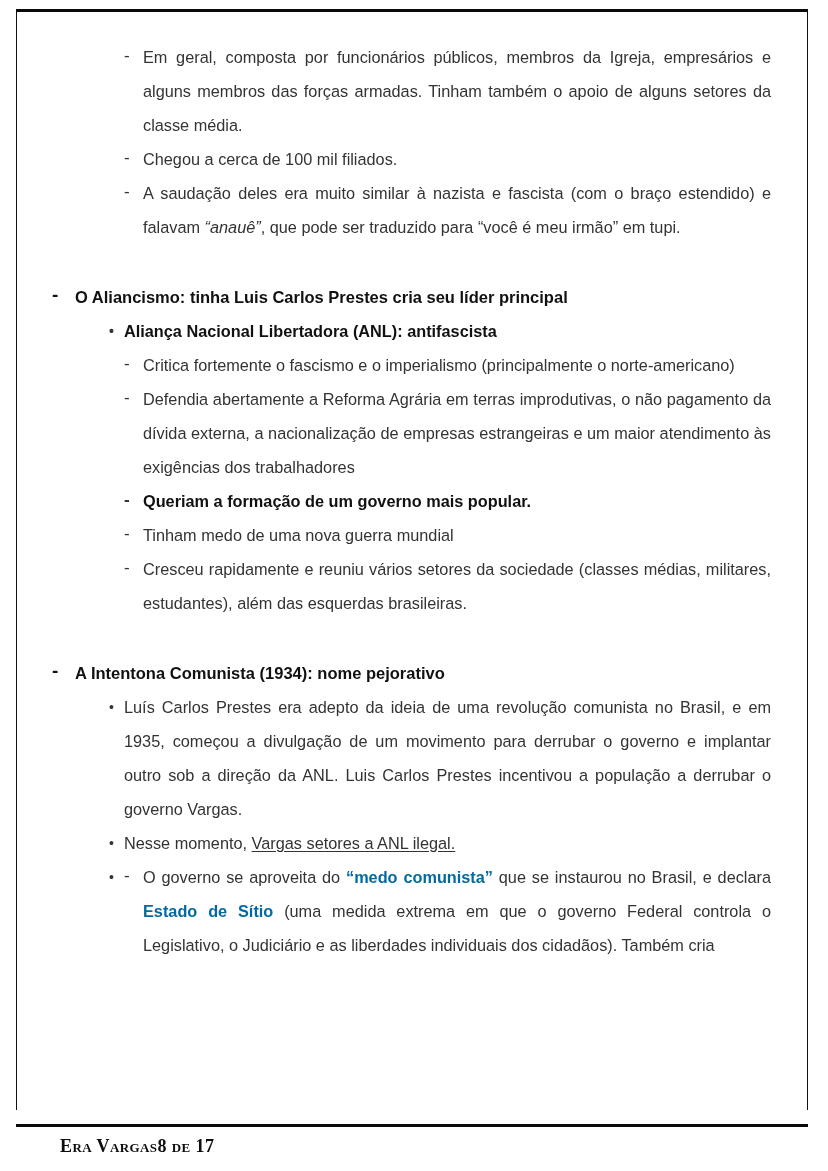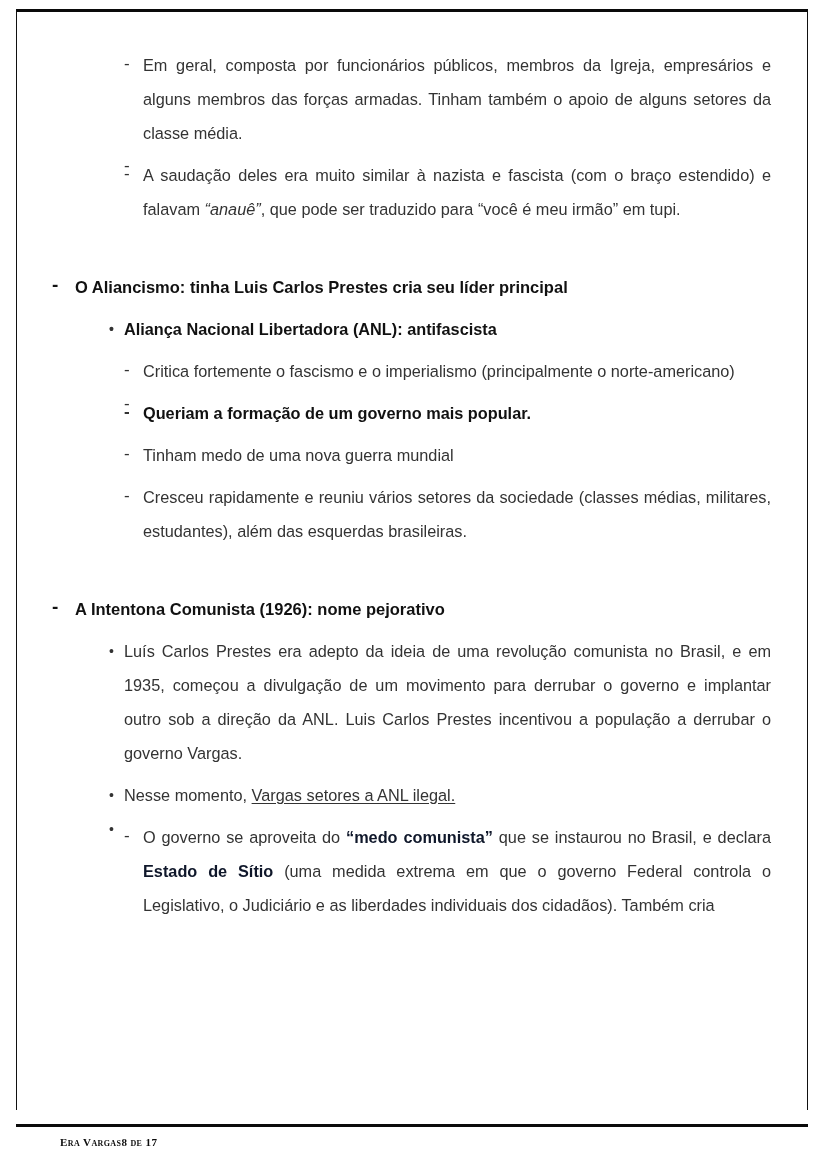--- a/index.html
+++ b/index.html
@@ -105,23 +105,23 @@
     font-size: 17px;
     line-height: 31px;
   }
   .lvl3.bold {
     font-weight: bold;
     color: #111111;
     text-align: left;
   }
 
   
-  .row > .txt { display: block; margin-top: 8px; }
-
-  b, strong { color: #0f172a; font-weight: bold; }
+  .row > .txt { display: block; }
+
+  b, strong { color: #0369a1; font-weight: bold; }
   i, em { font-style: italic; }
   u { text-decoration: underline; text-underline-offset: 2px; }
 
   .gap-lg { height: 36px; }
 
   
   #footer {
     position: absolute;
     left: 16px;
     top: 1124px;
@@ -135,21 +135,21 @@
   }
   #footer-row {
     display: flex;
     align-items: baseline;
     padding: 9px 44px 0 44px;
     box-sizing: border-box;
   }
   .foot {
     font-family: "Liberation Serif", serif;
     font-weight: bold;
-    font-size: 11px;
+    font-size: 18px;
     font-variant: small-caps;
     letter-spacing: 0.4px;
     color: #0d0d0d;
     white-space: nowrap;
   }
   #foot-left  { flex: 0 0 auto; }
   #foot-mid   { flex: 1 1 auto; text-align: center; margin-left: 22px; }
   #foot-right { flex: 0 0 auto; }
 </style>
 </head>
@@ -159,20 +159,21 @@
 
 <div id="content">
 
   <div class="row lvl3">
     <span class="marker">-</span>
     <span class="txt">Em geral, composta por funcionários públicos, membros da Igreja, empresários e alguns membros das forças armadas. Tinham também o apoio de alguns setores da classe média.</span>
   </div>
 
   <div class="row lvl3">
     <span class="marker">-</span>
+    <span class="txt">Chegou a cerca de 100 mil filiados.</span>
   </div>
 
   <div class="row lvl3">
     <span class="marker">-</span>
     <span class="txt">A saudação deles era muito similar à nazista e fascista (com o braço estendido) e falavam <i>“anauê”</i>, que pode ser traduzido para “você é meu irmão” em tupi.</span>
   </div>
 
   <div class="gap-lg"></div>
 
   <div class="row lvl1">
@@ -185,20 +186,21 @@
     <span class="txt">Aliança Nacional Libertadora (ANL): antifascista</span>
   </div>
 
   <div class="row lvl3">
     <span class="marker">-</span>
     <span class="txt">Critica fortemente o fascismo e o imperialismo (principalmente o norte-americano)</span>
   </div>
 
   <div class="row lvl3">
     <span class="marker">-</span>
+    <span class="txt">Defendia abertamente a Reforma Agrária em terras improdutivas, o não pagamento da dívida externa, a nacionalização de empresas estrangeiras e um maior atendimento às exigências dos trabalhadores</span>
   </div>
 
   <div class="row lvl3 bold">
     <span class="marker">-</span>
     <span class="txt">Queriam a formação de um governo mais popular.</span>
   </div>
 
   <div class="row lvl3">
     <span class="marker">-</span>
     <span class="txt">Tinham medo de uma nova guerra mundial</span>
@@ -206,21 +208,21 @@
 
   <div class="row lvl3">
     <span class="marker">-</span>
     <span class="txt">Cresceu rapidamente e reuniu vários setores da sociedade (classes médias, militares, estudantes), além das esquerdas brasileiras.</span>
   </div>
 
   <div class="gap-lg"></div>
 
   <div class="row lvl1">
     <span class="marker">-</span>
-    <span class="txt">A Intentona Comunista (1926): nome pejorativo</span>
+    <span class="txt">A Intentona Comunista (1934): nome pejorativo</span>
   </div>
 
   <div class="row lvl2">
     <span class="marker">•</span>
     <span class="txt">Luís Carlos Prestes era adepto da ideia de uma revolução comunista no Brasil, e em 1935, começou a divulgação de um movimento para derrubar o governo e implantar outro sob a direção da ANL. Luis Carlos Prestes incentivou a população a derrubar o governo Vargas.</span>
   </div>
 
   <div class="row lvl2">
     <span class="marker">•</span>
     <span class="txt">Nesse momento, <u>Vargas setores a ANL ilegal.</u></span>

